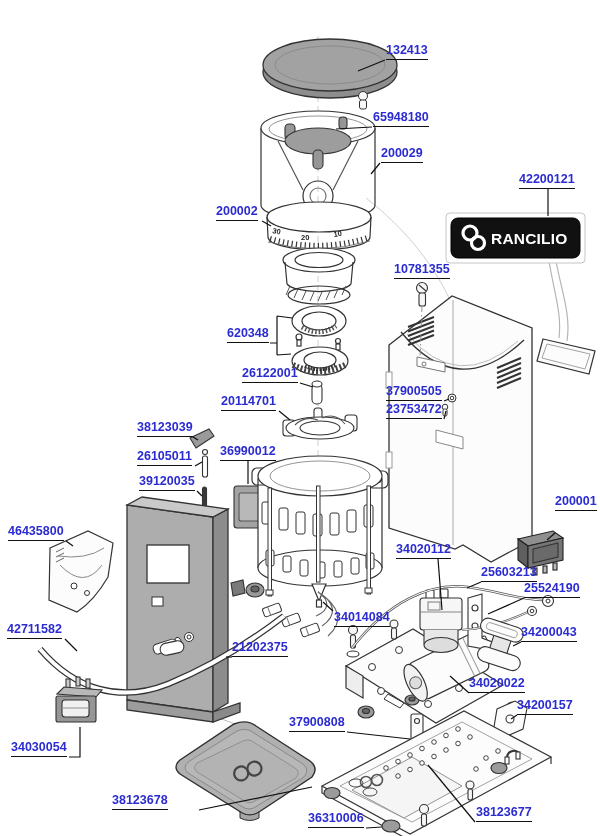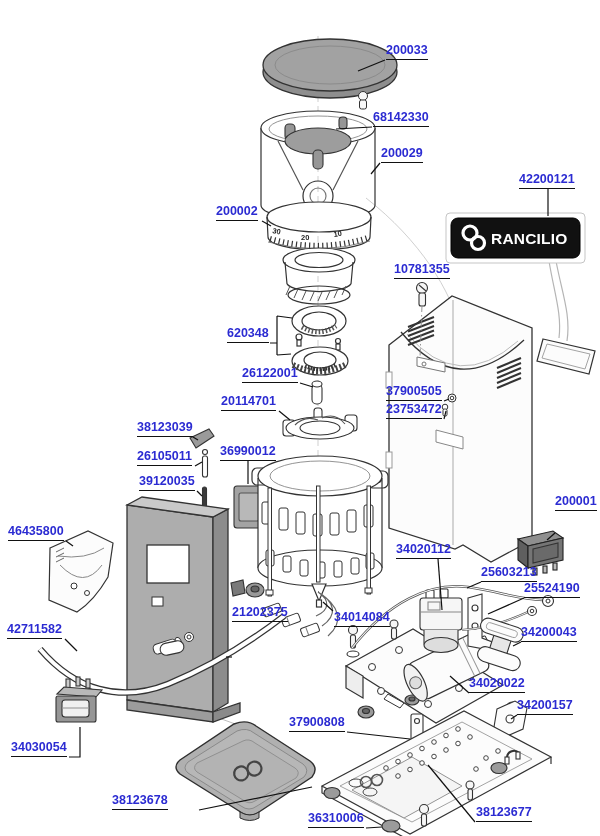--- a/index.html
+++ b/index.html
@@ -431,22 +431,22 @@
     <path d="M469,693 L450,676"></path>
     <path d="M517,715 L511,719"></path>
     <path d="M69,757 L80,757 L80,727"></path>
     <path d="M347,732 L410,739"></path>
     <path d="M199,810 L312,787"></path>
     <path d="M475,822 L428,765"></path>
     <path d="M366,828 L382,827"></path>
   </g>
 </svg>
 
-<div class="plabel" style="left:386px;top:44px">200033</div>
-<div class="plabel" style="left:373px;top:111px">68142330</div>
+<div class="plabel" style="left:386px;top:44px">132413</div>
+<div class="plabel" style="left:373px;top:111px">65948180</div>
 <div class="plabel" style="left:381px;top:147px">200029</div>
 <div class="plabel" style="left:216px;top:205px">200002</div>
 <div class="plabel" style="left:519px;top:173px">42200121</div>
 <div class="plabel" style="left:394px;top:263px">10781355</div>
 <div class="plabel" style="left:227px;top:327px">620348</div>
 <div class="plabel" style="left:242px;top:367px">26122001</div>
 <div class="plabel" style="left:221px;top:395px">20114701</div>
 <div class="plabel" style="left:137px;top:421px">38123039</div>
 <div class="plabel" style="left:137px;top:450px">26105011</div>
 <div class="plabel" style="left:220px;top:445px">36990012</div>
@@ -454,21 +454,21 @@
 <div class="plabel" style="left:386px;top:385px">37900505</div>
 <div class="plabel" style="left:386px;top:403px">23753472</div>
 <div class="plabel" style="left:8px;top:525px">46435800</div>
 <div class="plabel" style="left:555px;top:495px">200001</div>
 <div class="plabel" style="left:396px;top:543px">34020112</div>
 <div class="plabel" style="left:481px;top:566px">25603213</div>
 <div class="plabel" style="left:524px;top:582px">25524190</div>
 <div class="plabel" style="left:7px;top:623px">42711582</div>
 <div class="plabel" style="left:334px;top:611px">34014084</div>
 <div class="plabel" style="left:521px;top:626px">34200043</div>
-<div class="plabel" style="left:232px;top:606px">21202375</div>
+<div class="plabel" style="left:232px;top:641px">21202375</div>
 <div class="plabel" style="left:469px;top:677px">34020022</div>
 <div class="plabel" style="left:517px;top:699px">34200157</div>
 <div class="plabel" style="left:11px;top:741px">34030054</div>
 <div class="plabel" style="left:289px;top:716px">37900808</div>
 <div class="plabel" style="left:112px;top:794px">38123678</div>
 <div class="plabel" style="left:476px;top:806px">38123677</div>
 <div class="plabel" style="left:308px;top:812px">36310006</div>
 
 </div>
 

